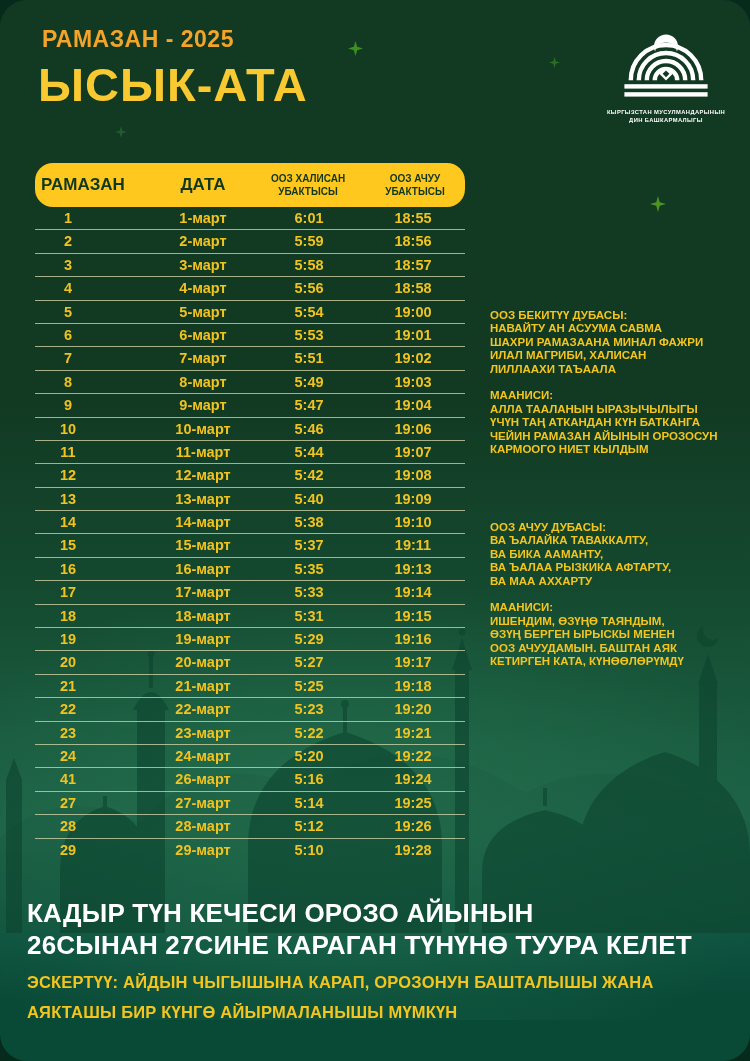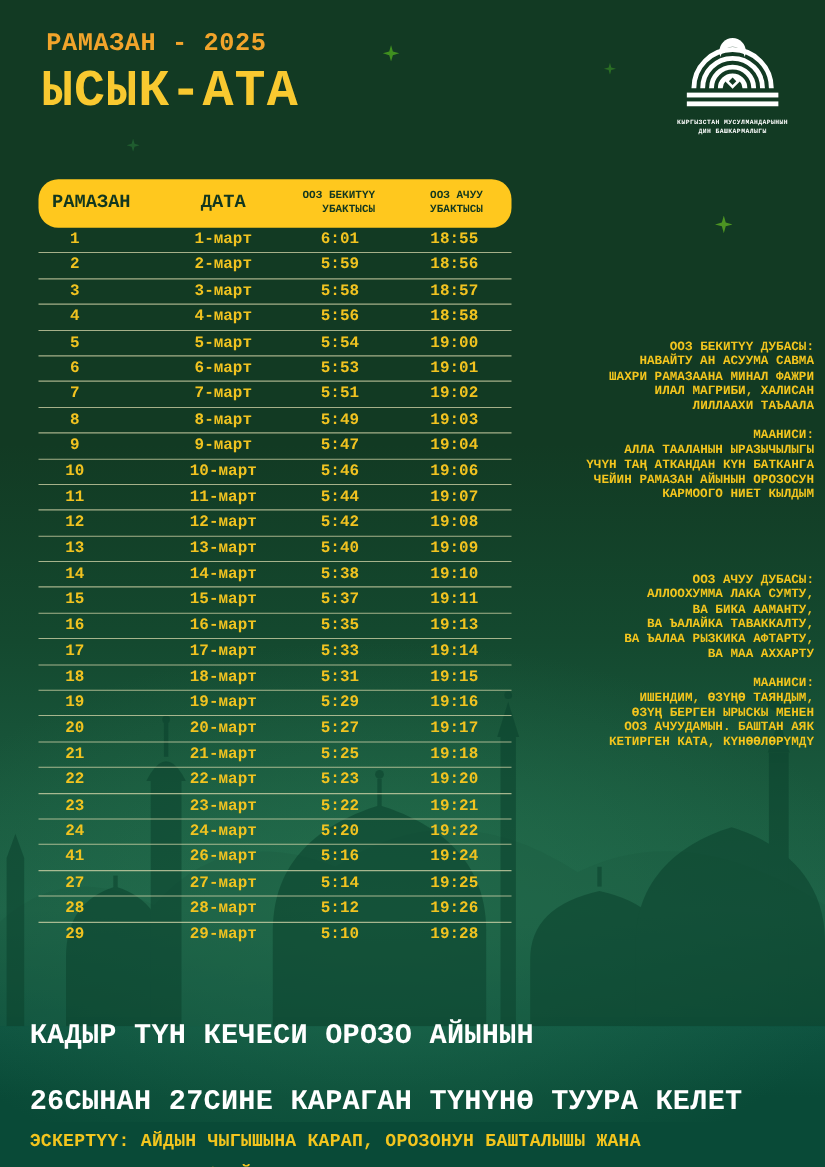--- a/index.html
+++ b/index.html
@@ -1,23 +1,24 @@
 <!DOCTYPE html>
 <html><head>
 <meta charset="utf-8">
 <style>
   html,body{margin:0;padding:0;background:#062a1c;}
   .poster{
     position:relative;width:750px;height:1061px;overflow:hidden;
-    font-family:Liberation Mono, monospace;
+    font-family:Liberation Sans, sans-serif;
     background:linear-gradient(180deg,
       #123a23 0%, #123a23 38%,
       #14492f 55%, #1a5c40 70%,
       #1d6247 78%, #0e5340 88%,
       #094a37 94%, #094a37 100%);
+    border-radius:27px;
   }
   .bg-glow{
     position:absolute;left:-60px;top:560px;width:900px;height:460px;
     background:radial-gradient(ellipse at 45% 60%, rgba(42,122,85,.55) 0%, rgba(42,122,85,0) 65%);
     pointer-events:none;
   }
   .mosque{position:absolute;left:0;top:588px;width:750px;height:345px;}
   
   .sparkle{position:absolute;clip-path:polygon(50% 0%,61% 39%,100% 50%,61% 61%,50% 100%,39% 61%,0% 50%,39% 39%);}
   .s1{left:348px;top:41px;width:15px;height:15px;background:#3f8f1f;}
@@ -28,39 +29,39 @@
   .subtitle{position:absolute;left:42px;top:26px;font-size:23px;font-weight:800;letter-spacing:.5px;color:#f2a42b;}
   .title{position:absolute;left:38px;top:57px;font-size:47px;font-weight:800;letter-spacing:1px;color:#f8c930;}
   .logo{position:absolute;right:20px;top:30px;width:128px;text-align:center;}
   .logo svg{display:block;margin:0 auto;}
   .logo-text{color:#fff;font-size:5.8px;font-weight:700;letter-spacing:.4px;line-height:1.45;white-space:nowrap;}
   
   .thead{
     position:absolute;left:35px;top:163px;width:430px;height:44px;
     background:#ffc81e;border-radius:18px;color:#12371f;
   }
-  .th{position:absolute;top:50%;transform:translate(-50%,-50%);text-align:right;font-weight:800;color:#12371f;}
+  .th{position:absolute;top:50%;transform:translate(-50%,-50%);text-align:center;font-weight:800;color:#12371f;}
   .th0{left:48px;font-size:17px;}
   .th1{left:168px;font-size:17px;}
   .th2{left:273px;font-size:10px;white-space:pre-line;line-height:1.3;}
   .th3{left:380px;font-size:10px;white-space:pre-line;line-height:1.3;}
   .tbody{position:absolute;left:35px;top:207px;width:430px;}
   .trow{position:relative;height:22.4px;}
   .trow:not(:last-child){border-bottom:1px solid rgba(216,216,172,.75);}
   .tcell{position:absolute;top:0;transform:translateX(-50%);line-height:22px;font-size:14.5px;font-weight:700;color:#f1c320;white-space:nowrap;}
   .c0{left:33px;}.c1{left:168px;}.c2{left:274px;}.c3{left:378px;}
   
-  .dua{position:absolute;width:250px;text-align:right;color:#f3c51e;font-weight:800;font-size:11.5px;line-height:13.4px;}
+  .dua{position:absolute;width:250px;text-align:left;color:#f3c51e;font-weight:800;font-size:11.5px;line-height:13.4px;}
   .dua1{left:490px;top:309px;}
   .dua2{left:490px;top:521px;}
   .dua-title{font-weight:800;}
   .dua-gap{height:13.4px;}
   
   .footer{position:absolute;left:27px;top:897px;width:700px;}
-  .headline{color:#ffffff;font-size:26px;font-weight:800;line-height:32px;letter-spacing:.2px;margin-top:28px;}
+  .headline{color:#ffffff;font-size:26px;font-weight:800;line-height:32px;letter-spacing:.2px;}
   .note{color:#f3c51e;font-size:16.5px;font-weight:700;line-height:30px;letter-spacing:.2px;}
   .note.first{margin-top:6px;}
 </style>
 </head>
 <body>
 
 <div class="poster">
 
   <div class="bg-glow"></div>
 
@@ -138,21 +139,21 @@
       <rect x="18" y="67" width="104" height="5.5" fill="#fff"></rect>
       <rect x="18" y="77" width="104" height="5.5" fill="#fff"></rect>
     </svg>
     <div class="logo-text">КЫРГЫЗСТАН МУСУЛМАНДАРЫНЫН</div>
     <div class="logo-text">ДИН БАШКАРМАЛЫГЫ</div>
   </div>
 
   <div class="thead">
     <div class="th th0">РАМАЗАН</div>
     <div class="th th1">ДАТА</div>
-    <div class="th th2">ООЗ БЕКИТҮҮ
+    <div class="th th2">ООЗ ХАЛИСАН
 УБАКТЫСЫ</div>
     <div class="th th3">ООЗ АЧУУ
 УБАКТЫСЫ</div>
   </div>
 
   <div class="tbody">
       <div class="trow">
         <div class="tcell c0">1</div>
         <div class="tcell c1">1-март</div>
         <div class="tcell c2">6:01</div>
@@ -336,23 +337,22 @@
         <div class="dua-line">АЛЛА ТААЛАНЫН ЫРАЗЫЧЫЛЫГЫ</div>
         <div class="dua-line">ҮЧҮН ТАҢ АТКАНДАН КҮН БАТКАНГА</div>
         <div class="dua-line">ЧЕЙИН РАМАЗАН АЙЫНЫН ОРОЗОСУН</div>
         <div class="dua-line">КАРМООГО НИЕТ КЫЛДЫМ</div>
       </div>
   </div>
 
   <div class="dua dua2">
     <div class="dua-title">ООЗ АЧУУ ДУБАСЫ:</div>
     <div>
-        <div class="dua-line">АЛЛООХУММА ЛАКА СУМТУ,</div>
+        <div class="dua-line">ВА ЪАЛАЙКА ТАВАККАЛТУ,</div>
         <div class="dua-line">ВА БИКА ААМАНТУ,</div>
-        <div class="dua-line">ВА ЪАЛАЙКА ТАВАККАЛТУ,</div>
         <div class="dua-line">ВА ЪАЛАА РЫЗКИКА АФТАРТУ,</div>
         <div class="dua-line">ВА МАА АХХАРТУ</div>
       </div>
     <div class="dua-gap"></div>
     <div class="dua-title">МААНИСИ:</div>
     <div>
         <div class="dua-line">ИШЕНДИМ, ӨЗҮҢӨ ТАЯНДЫМ,</div>
         <div class="dua-line">ӨЗҮҢ БЕРГЕН ЫРЫСКЫ МЕНЕН</div>
         <div class="dua-line">ООЗ АЧУУДАМЫН. БАШТАН АЯК</div>
         <div class="dua-line">КЕТИРГЕН КАТА, КҮНӨӨЛӨРҮМДҮ</div>

